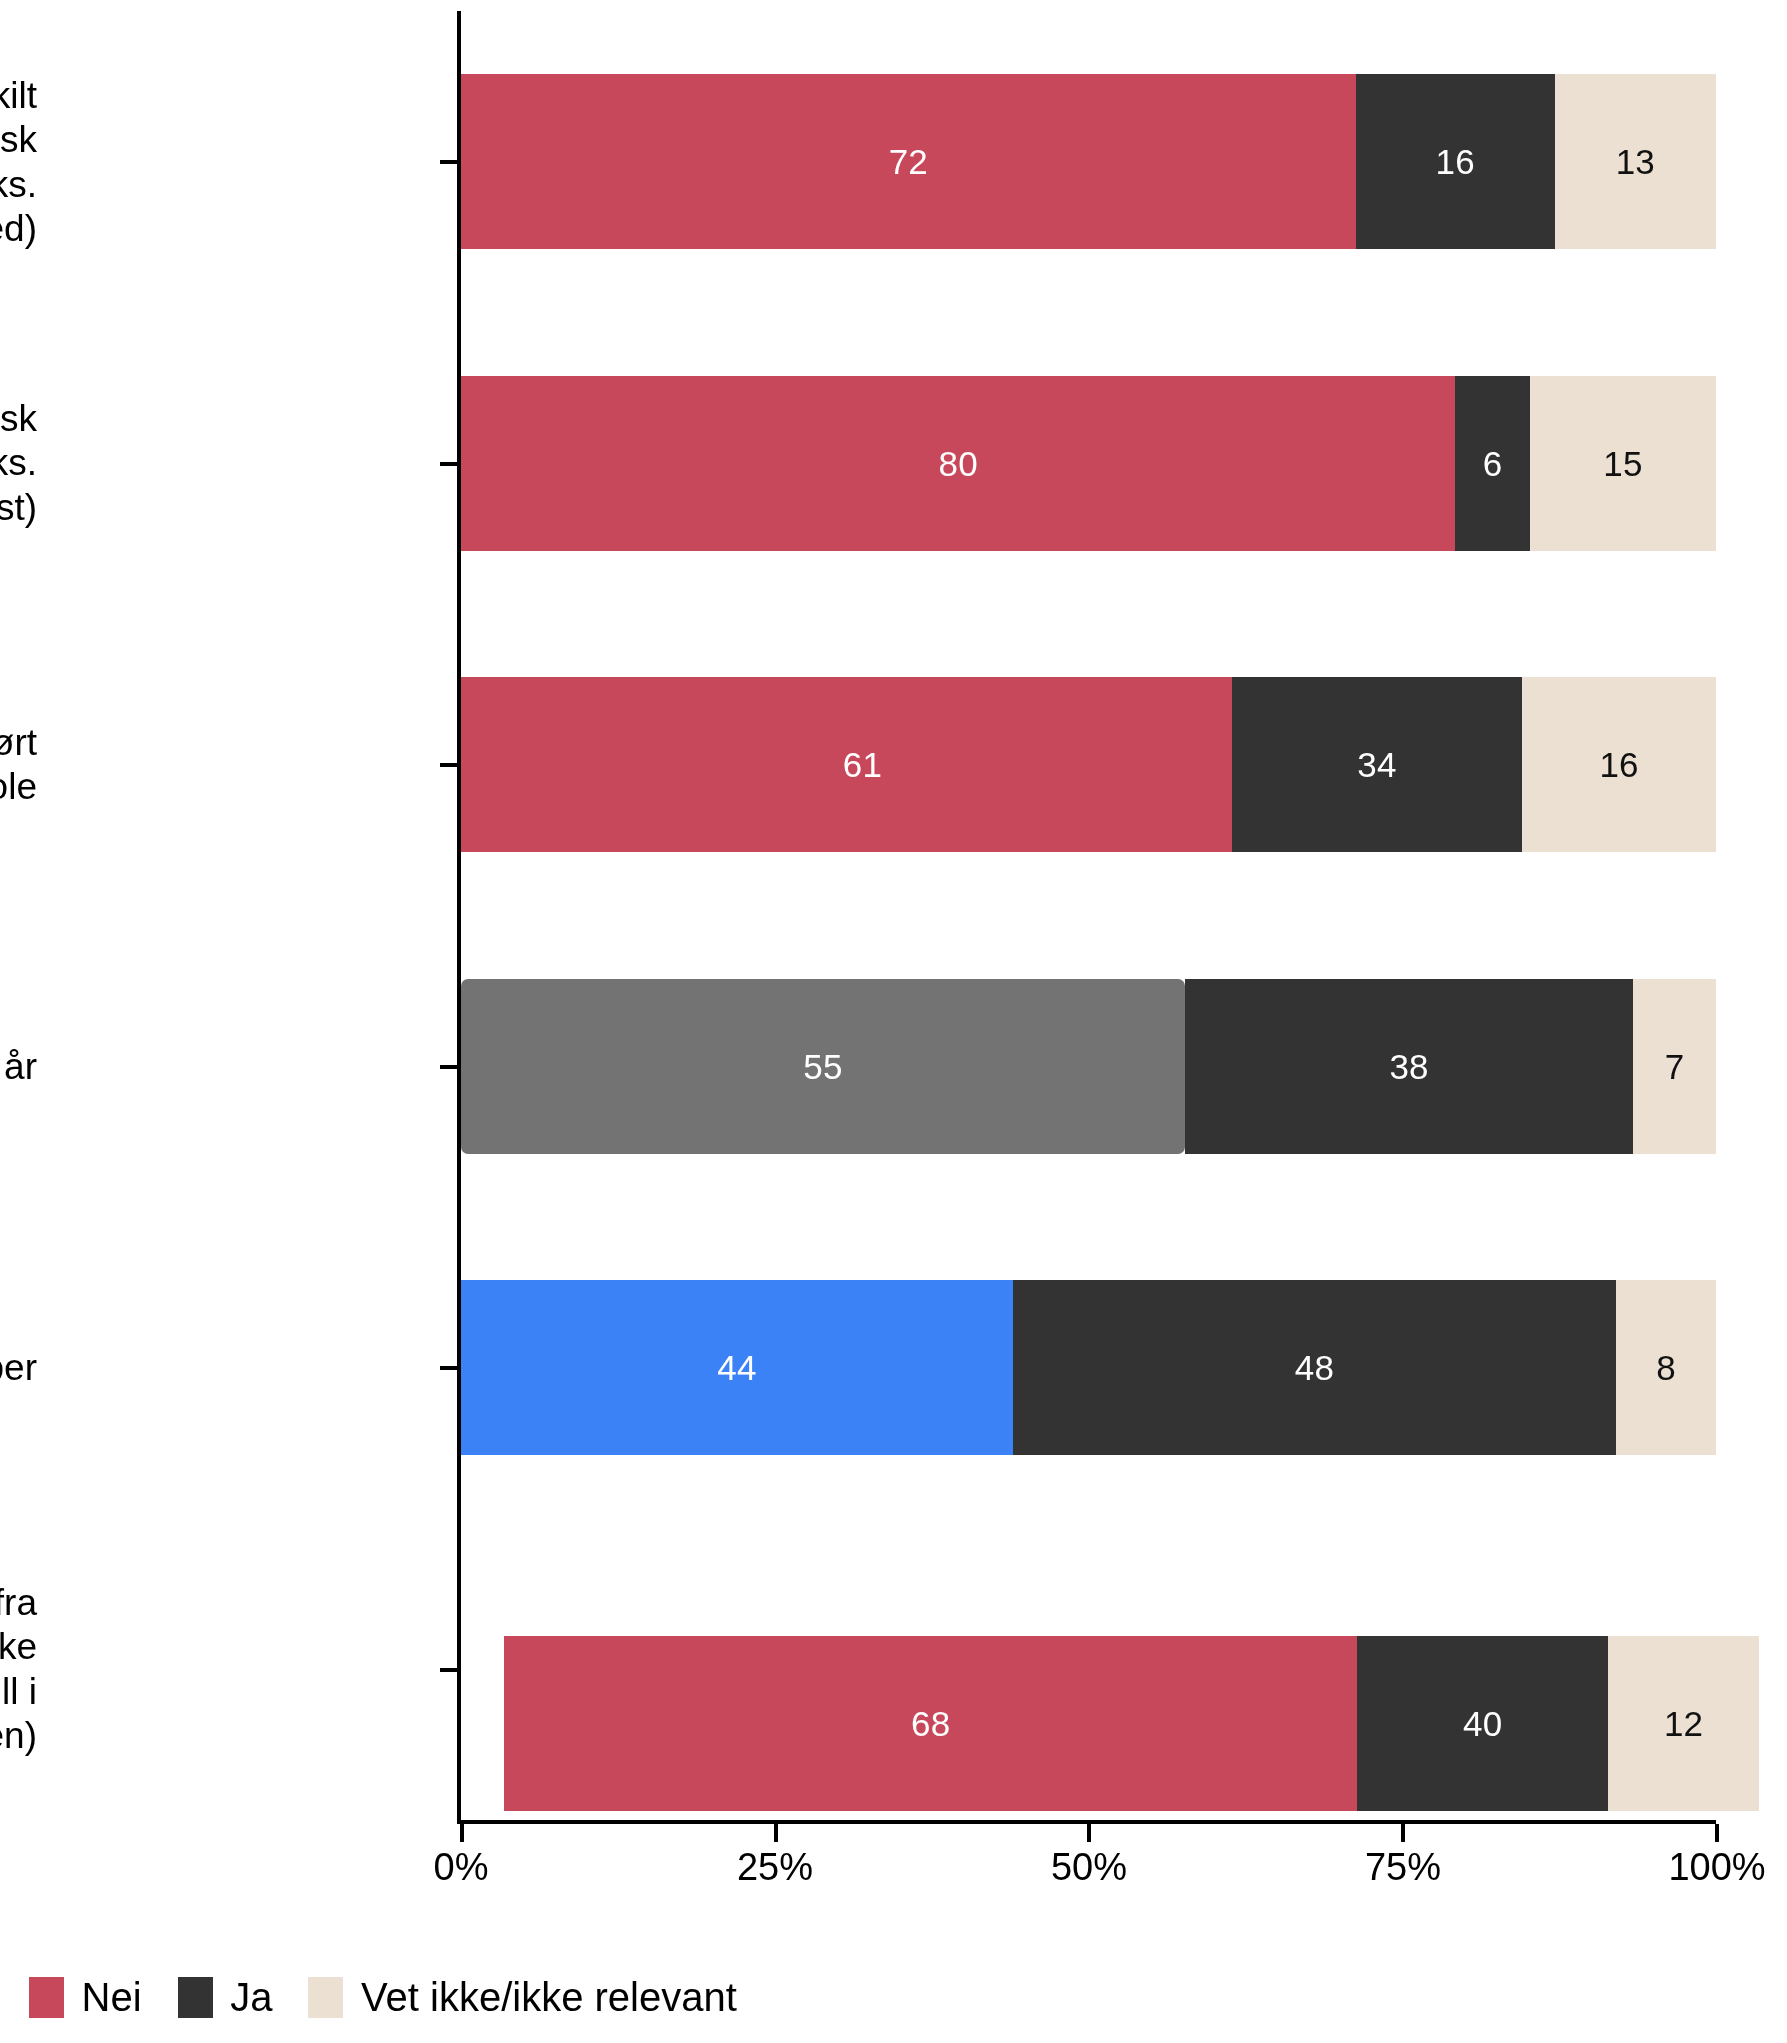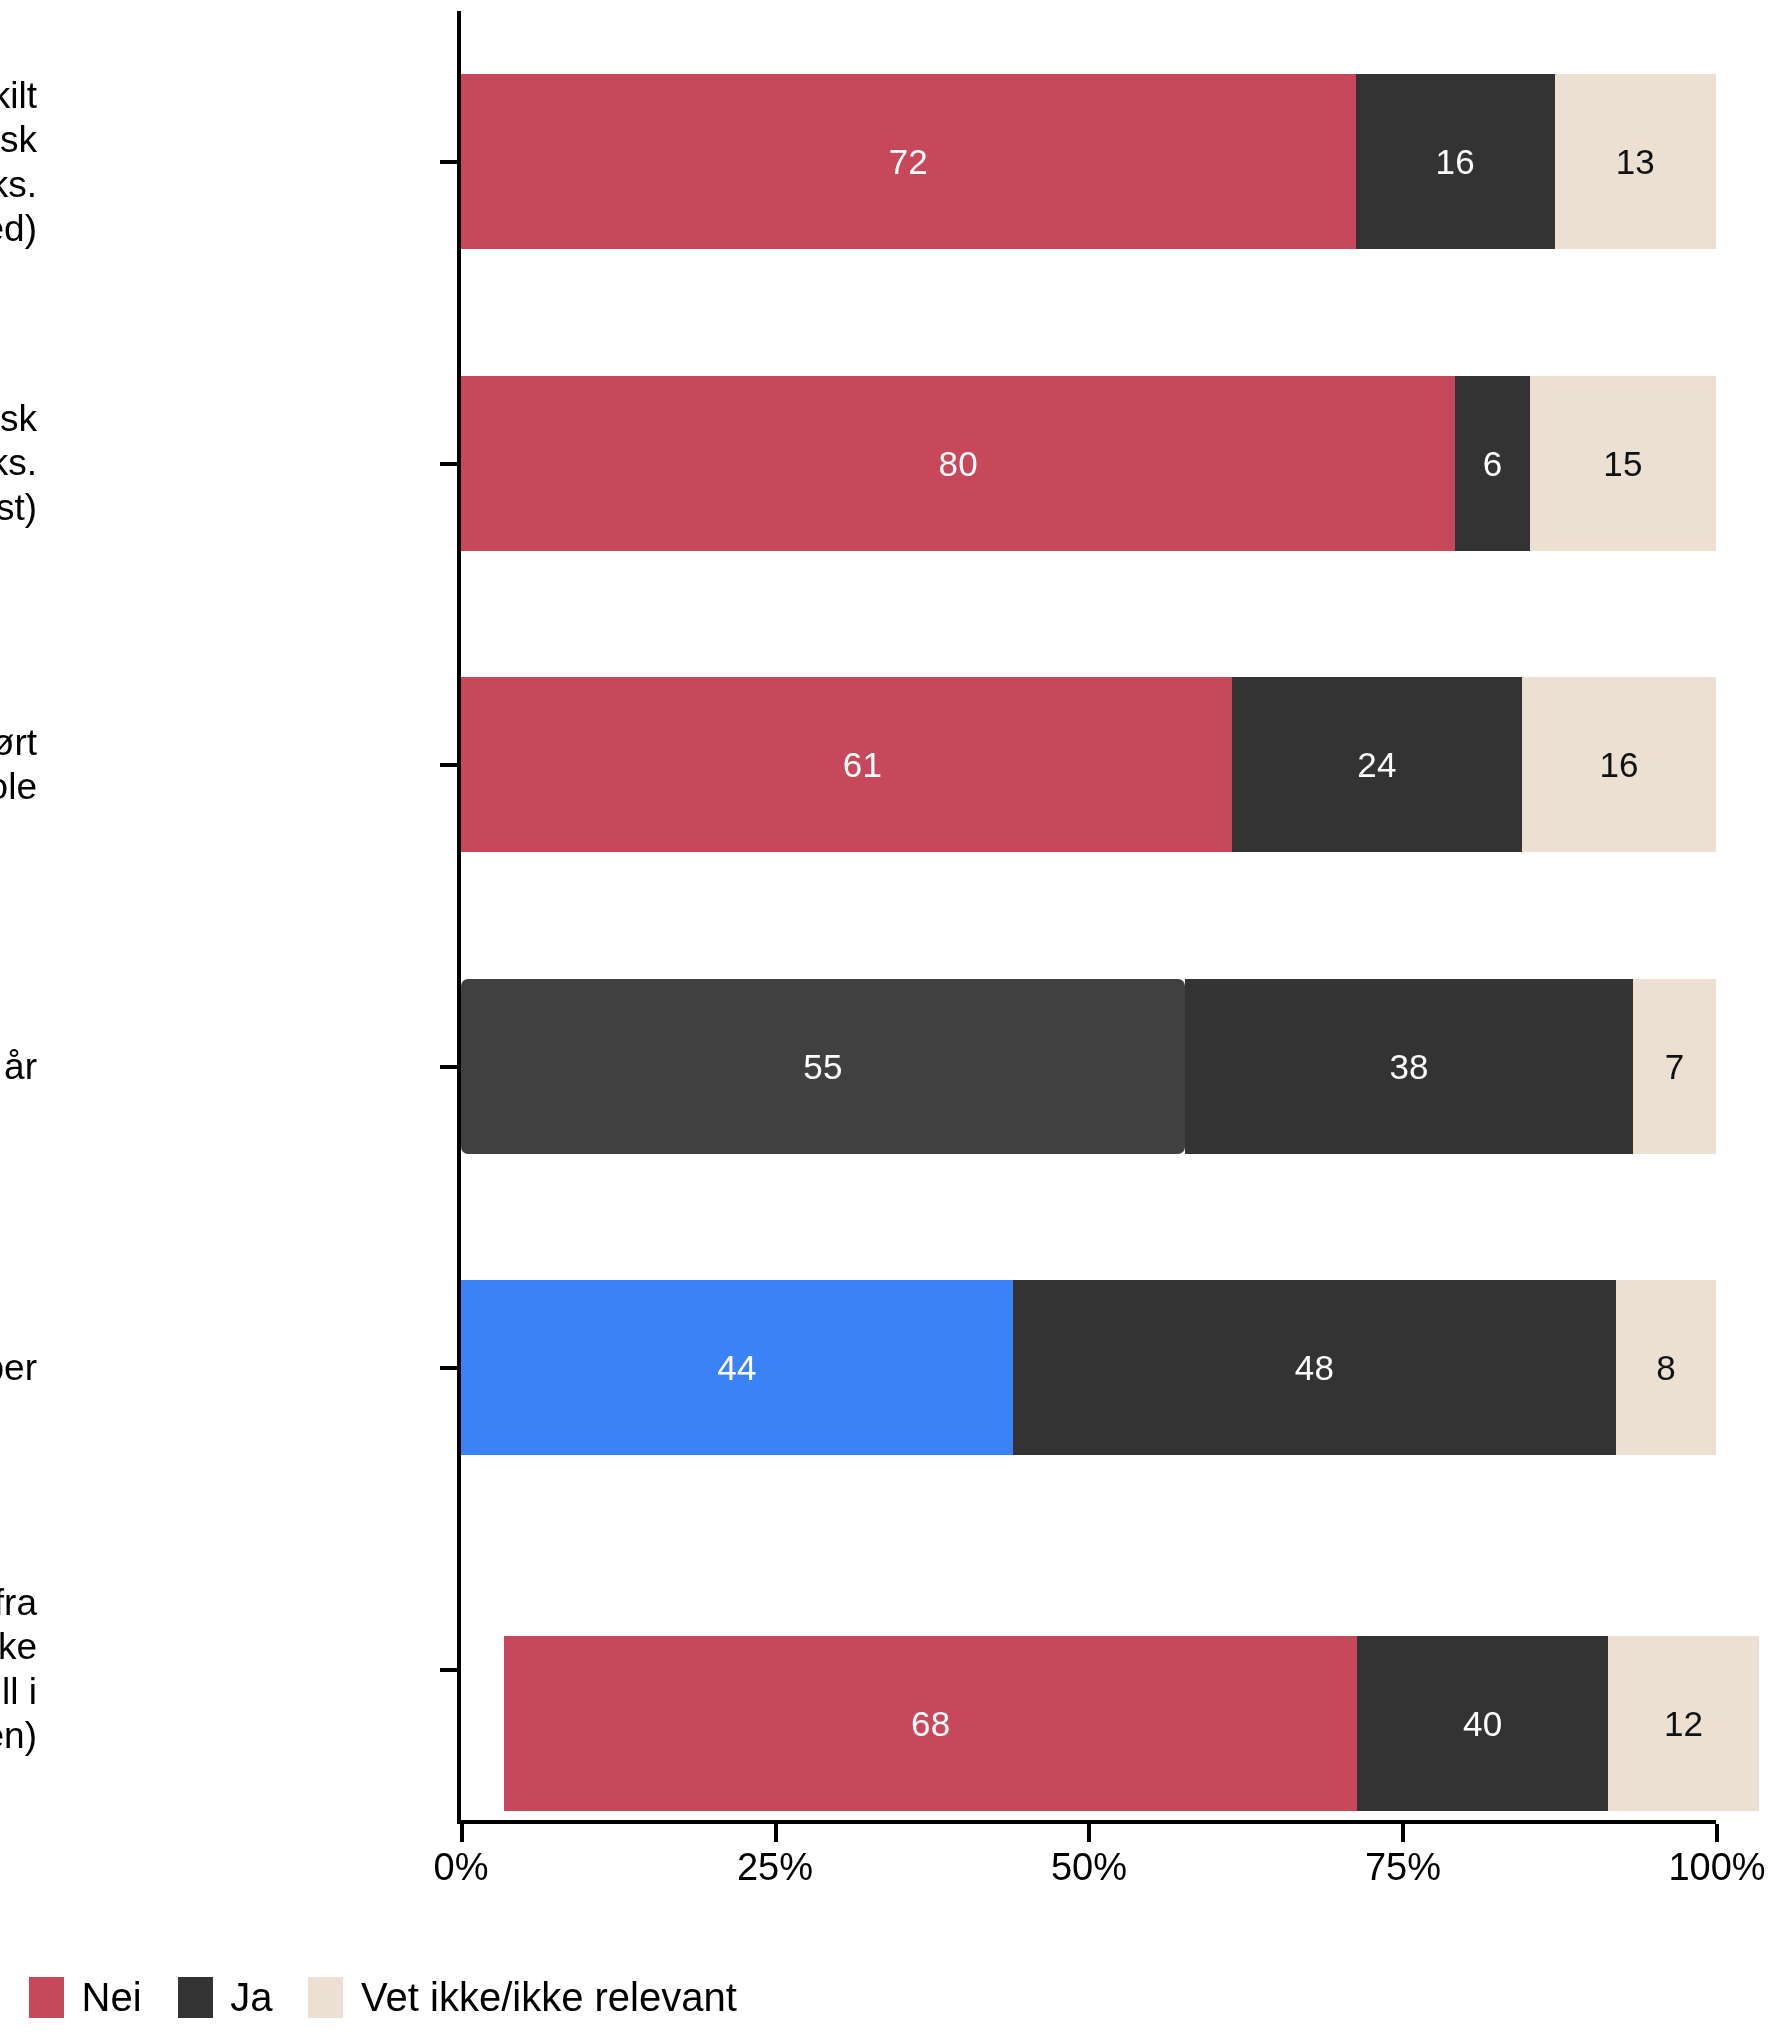--- a/index.html
+++ b/index.html
@@ -153,28 +153,28 @@
           </div>
           <div class="seg seg-vet" style="width: 188px; background: rgb(235, 224, 210);">
             <span>15</span>
           </div>
         </div>
         <div class="row" style="top: 666px; height: 175px;">
           <div class="seg seg-nei" style="width: 766px; background: rgb(200, 72, 91); padding-left: 32px;">
             <span>61</span>
           </div>
           <div class="seg seg-ja" style="width: 301px; background: rgb(51, 51, 51);">
-            <span>24</span>
+            <span>34</span>
           </div>
           <div class="seg seg-vet" style="width: 201px; background: rgb(235, 224, 210);">
             <span>16</span>
           </div>
         </div>
         <div class="row" style="top: 968px; height: 175px;">
-          <div class="seg seg-nei" style="width: 770px; background: #404040; border-radius: 7px;">
+          <div class="seg seg-nei" style="width: 770px; background: #737373; border-radius: 7px;">
             <span>55</span>
           </div>
           <div class="seg seg-ja" style="width: 477px; background: rgb(51, 51, 51);">
             <span>38</span>
           </div>
           <div class="seg seg-vet" style="width: 88px; background: rgb(235, 224, 210);">
             <span>7</span>
           </div>
         </div>
         <div class="row" style="top: 1269px; height: 175px;">

